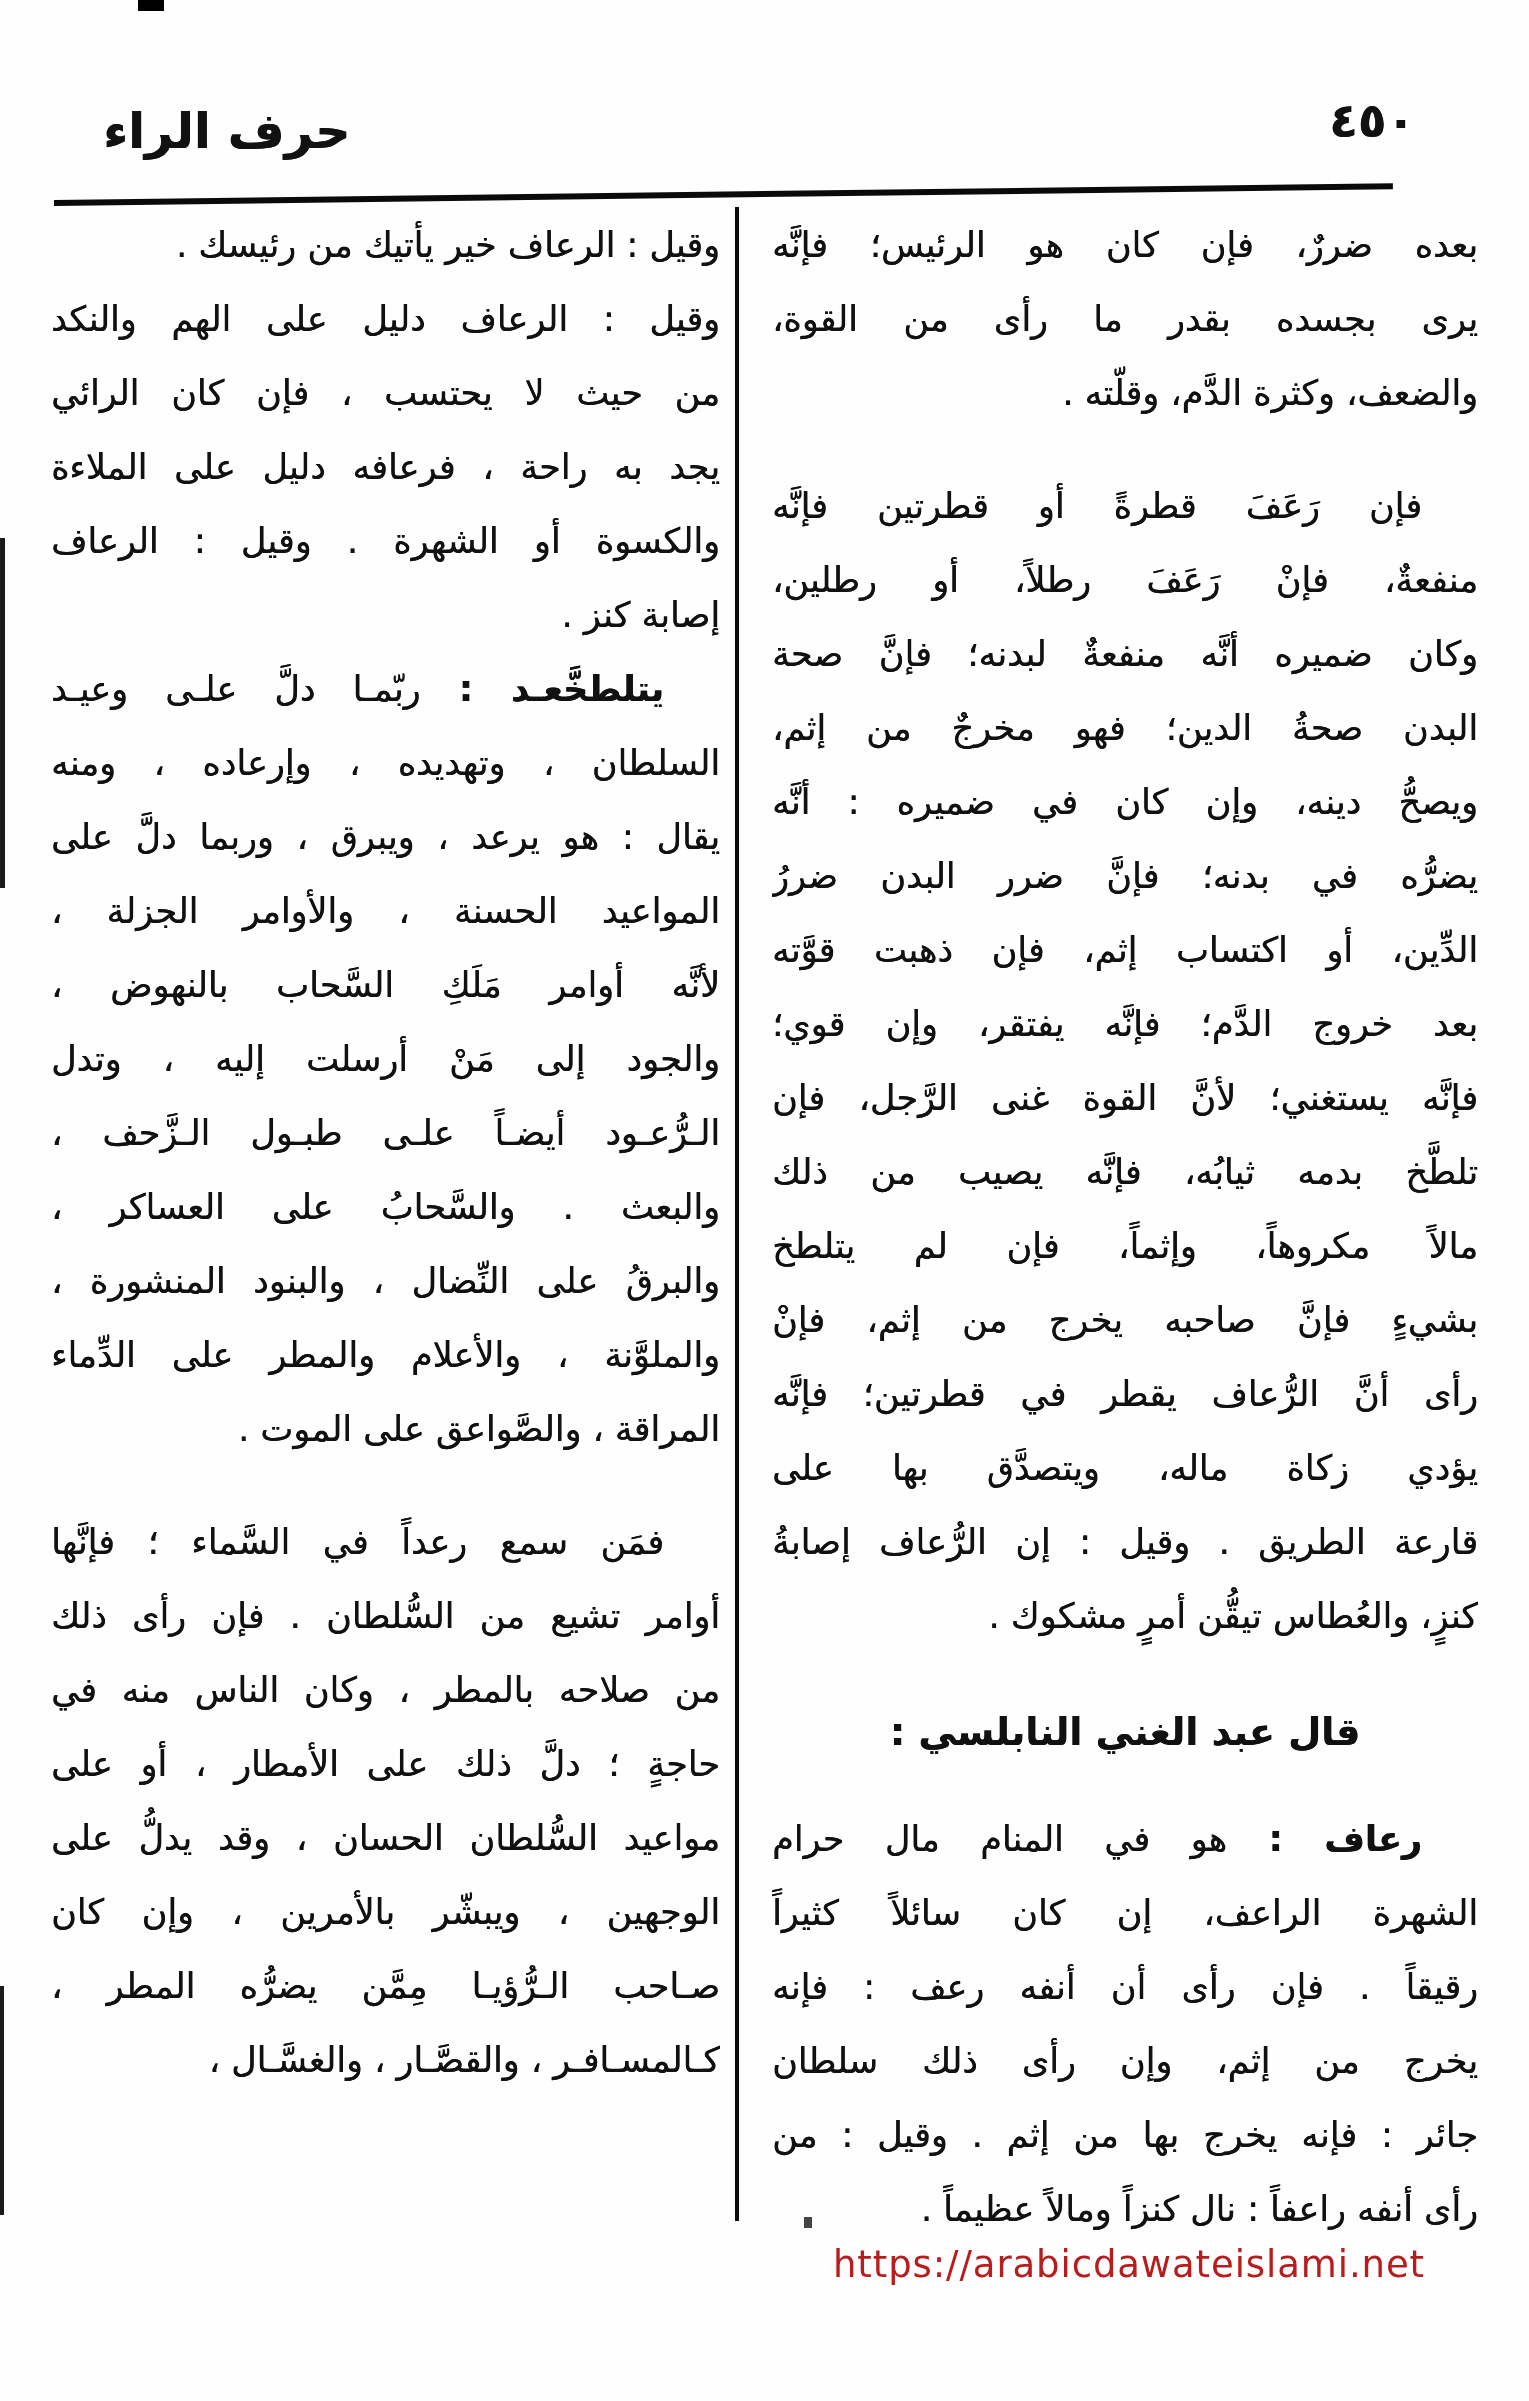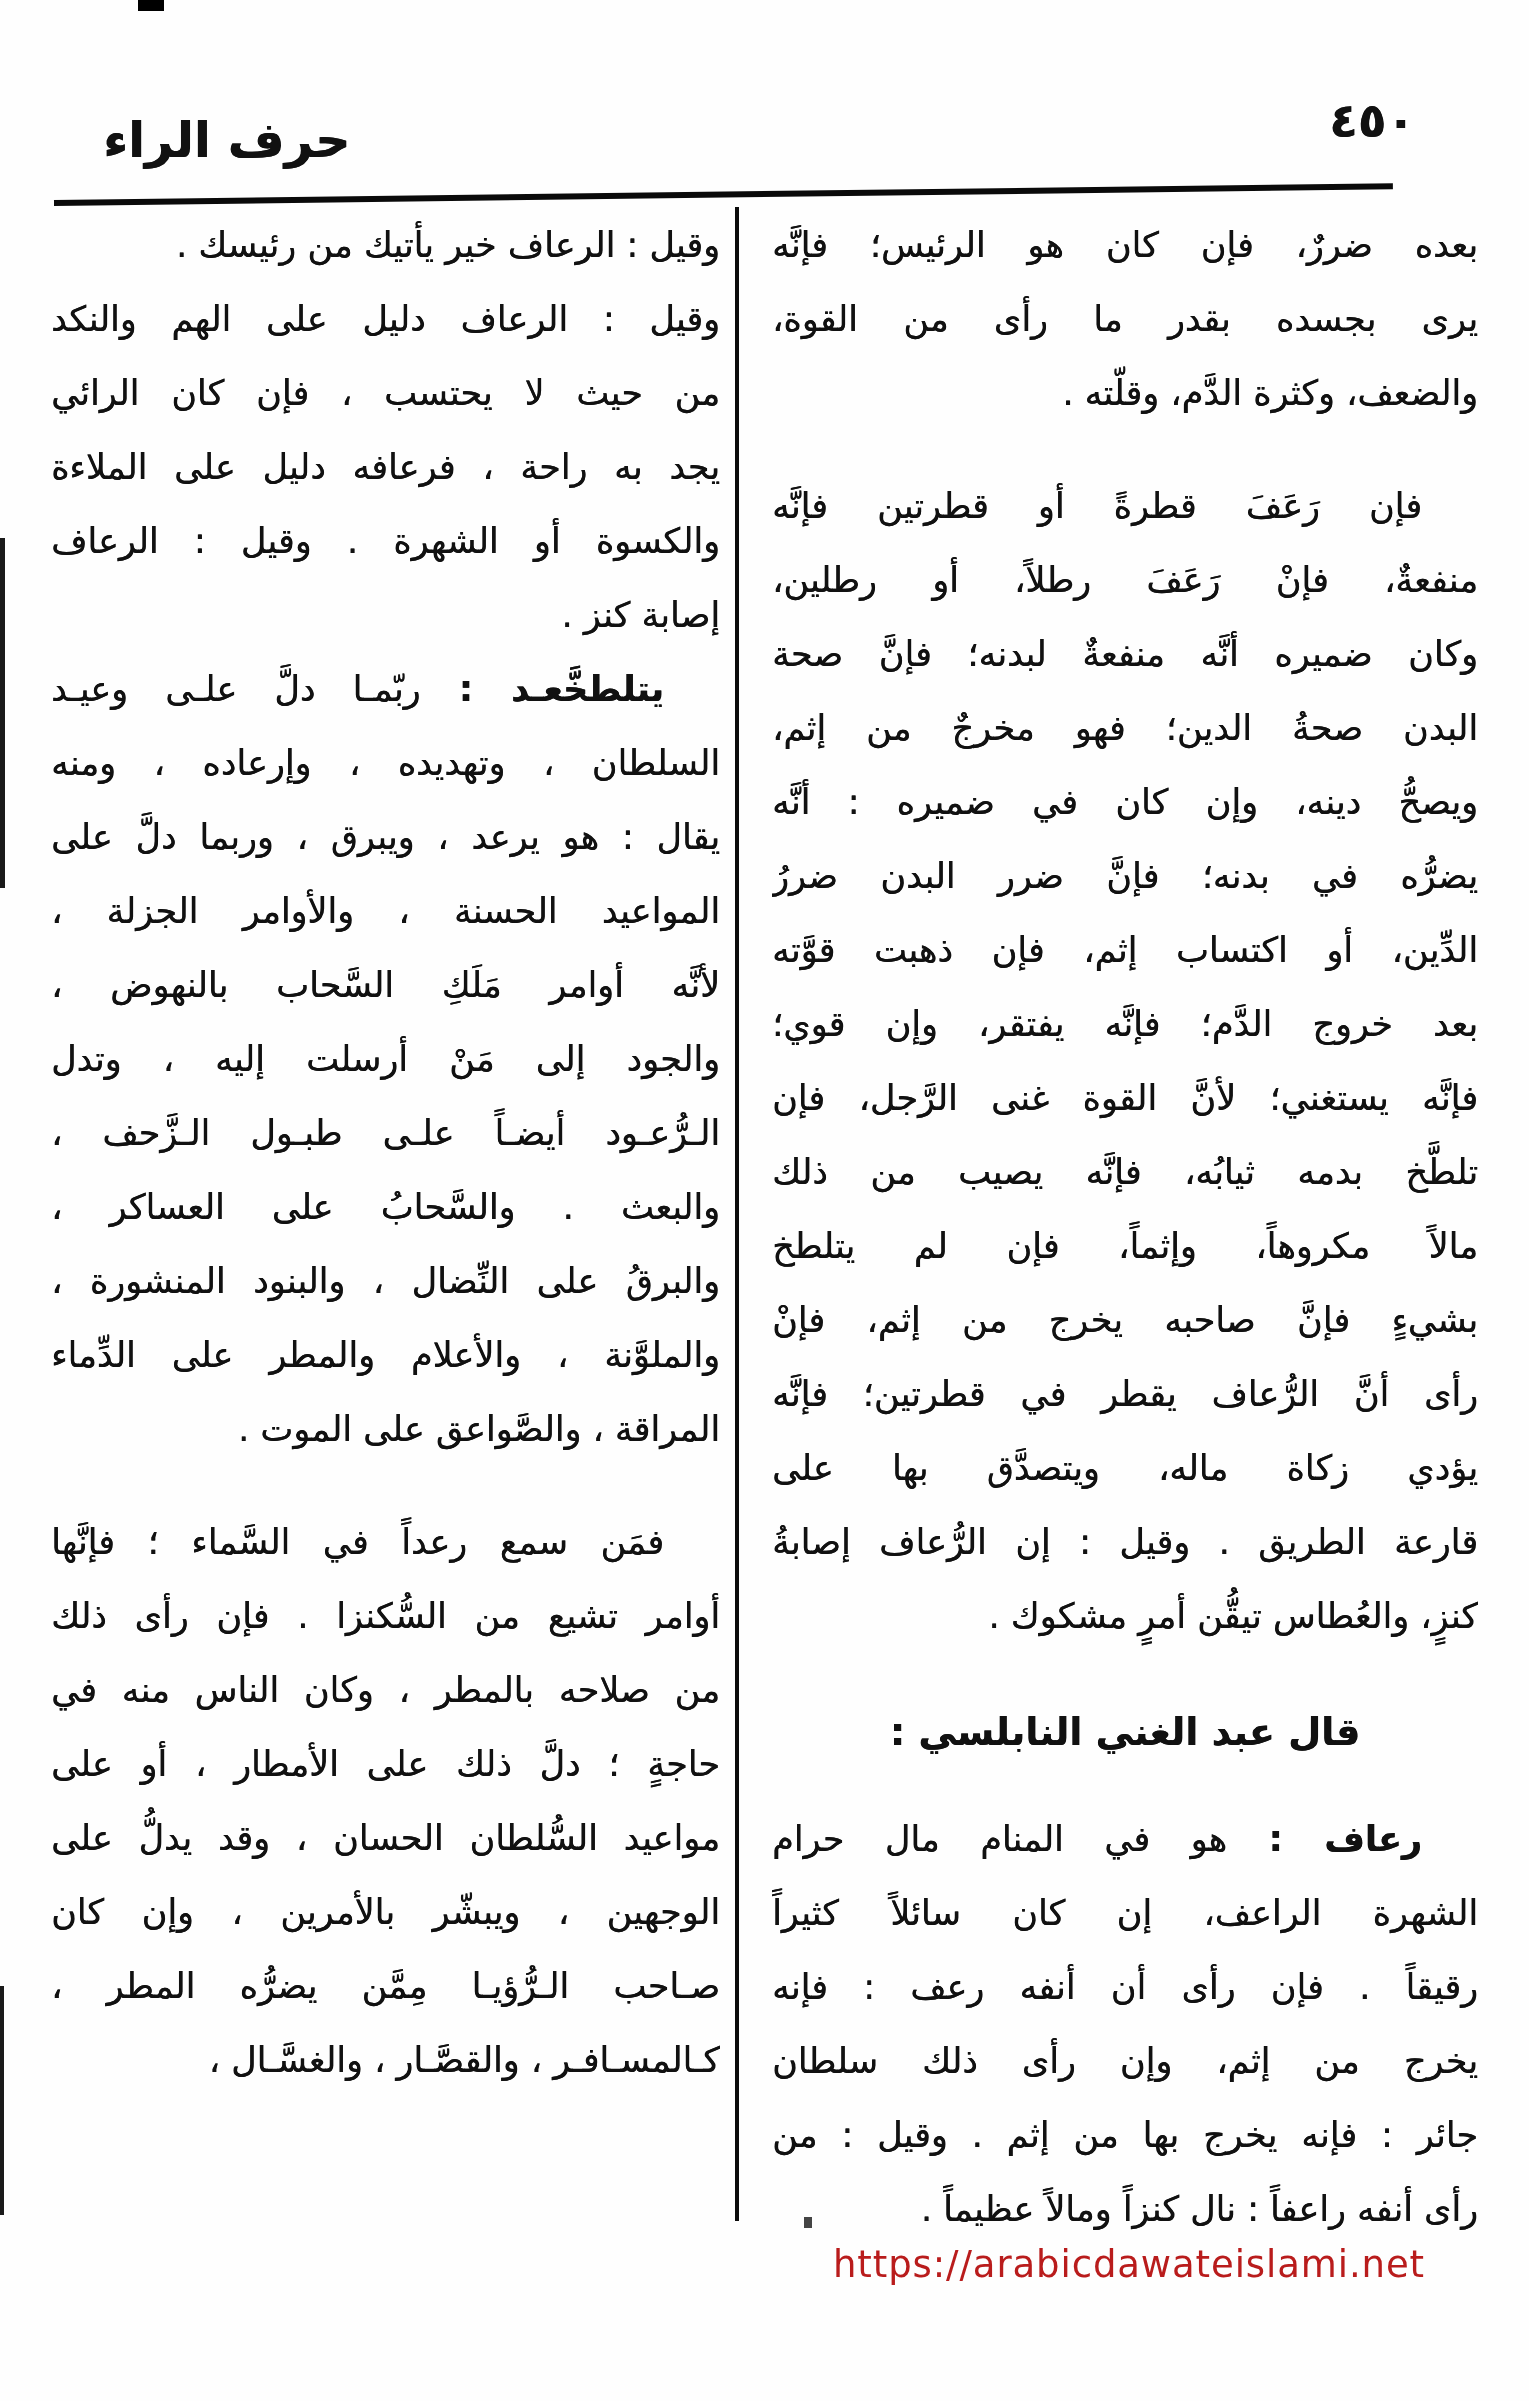--- a/index.html
+++ b/index.html
@@ -5,21 +5,21 @@
   html,body{margin:0;padding:0;background:#ffffff;}
   .page{
     position:relative;
     width:1529px;height:2401px;
     background:#fefefe;
     overflow:hidden;
     font-family:"DejaVu Sans", sans-serif;
     color:#111;
   }
   .chapter-title{
-    position:absolute;left:103px;top:112px;
+    position:absolute;left:103px;top:103px;
     font-size:49px;font-weight:bold;
     direction:rtl;
     text-shadow:0.4px 0 0 currentColor;
   }
   .page-number{
     position:absolute;left:1329px;top:93px;
     font-size:47px;font-weight:bold;
     direction:rtl;
     text-shadow:0.4px 0 0 currentColor;
   }
@@ -120,21 +120,21 @@
       <div class="tline">المواعيد الحسنة ، والأوامر الجزلة ،</div>
       <div class="tline">لأنَّه أوامر مَلَكِ السَّحاب بالنهوض ،</div>
       <div class="tline">والجود إلى مَنْ أرسلت إليه ، وتدل</div>
       <div class="tline">الـرُّعـود أيضـاً علـى طبـول الـزَّحف ،</div>
       <div class="tline">والبعث . والسَّحابُ على العساكر ،</div>
       <div class="tline">والبرقُ على النِّضال ، والبنود المنشورة ،</div>
       <div class="tline">والملوَّنة ، والأعلام والمطر على الدِّماء</div>
       <div class="tline last">المراقة ، والصَّواعق على الموت .</div>
       <div class="gap"></div>
       <div class="tline indent">فمَن سمع رعداً في السَّماء ؛ فإنَّها</div>
-      <div class="tline">أوامر تشيع من السُّكنزا . فإن رأى ذلك</div>
+      <div class="tline">أوامر تشيع من السُّلطان . فإن رأى ذلك</div>
       <div class="tline">من صلاحه بالمطر ، وكان الناس منه في</div>
       <div class="tline">حاجةٍ ؛ دلَّ ذلك على الأمطار ، أو على</div>
       <div class="tline">مواعيد السُّلطان الحسان ، وقد يدلُّ على</div>
       <div class="tline">الوجهين ، ويبشّر بالأمرين ، وإن كان</div>
       <div class="tline">صـاحب الـرُّؤيـا مِمَّن يضرُّه المطر ،</div>
       <div class="tline last">كـالمسـافـر ، والقصَّـار ، والغسَّـال ،</div>
     </div>
 
   <div class="watermark">https://arabicdawateislami.net</div>
 

